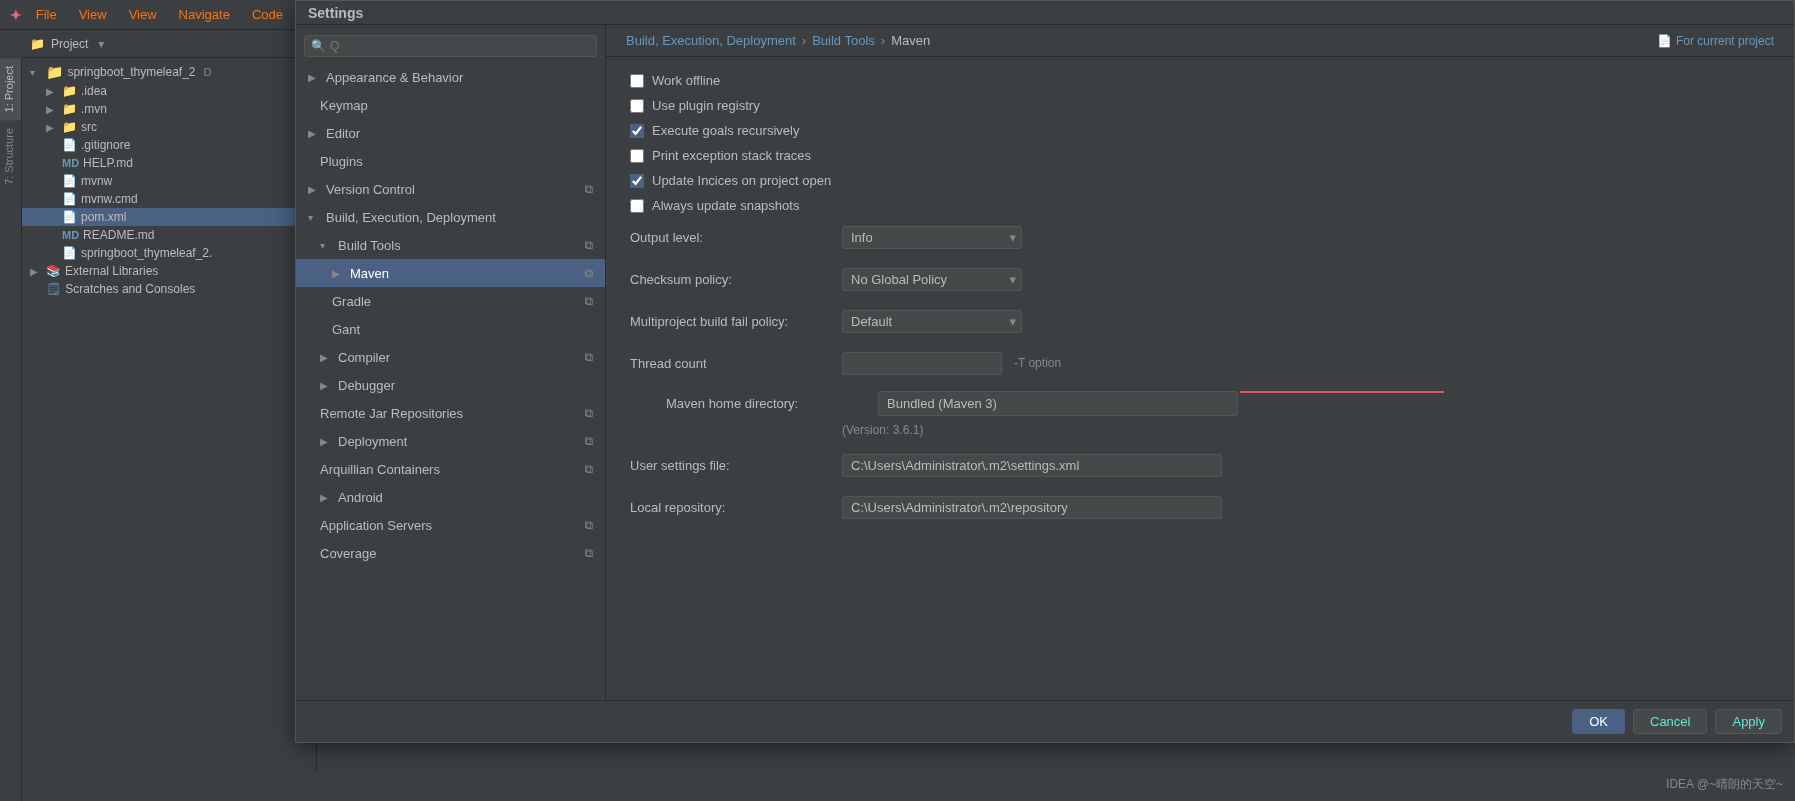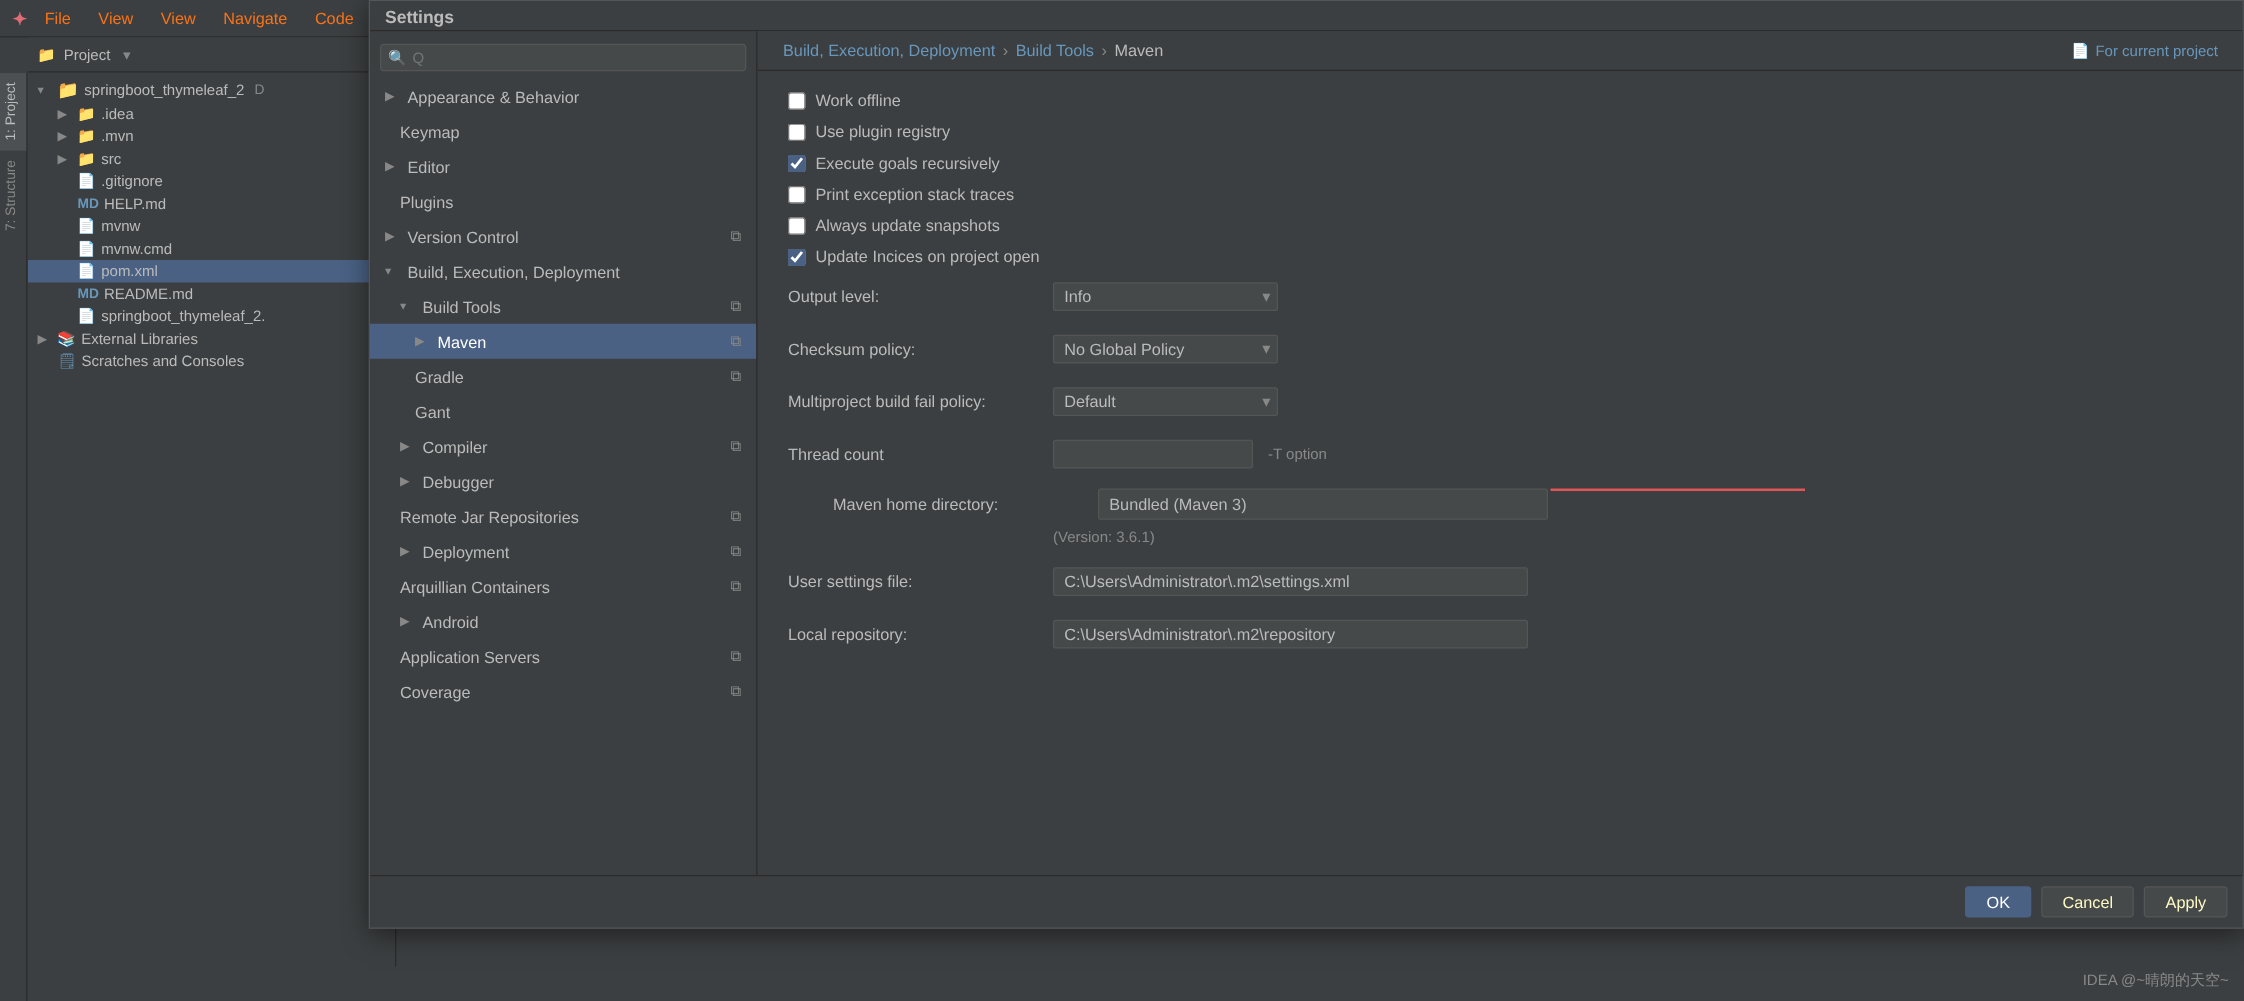--- a/index.html
+++ b/index.html
@@ -336,21 +336,21 @@
       border-top: 1px solid #2b2b2b;
       gap: 8px;
     }
     .btn {
       padding: 4px 16px;
       border-radius: 3px;
       font-size: 13px;
       cursor: pointer;
       border: 1px solid #555;
       background: #45494a;
-      color: #fef9c3;
+      color: #5eead4;
     }
     .btn-primary {
       background: #4a6184;
       border-color: #4a6184;
       color: #fff;
     }
 
     .watermark {
       position: fixed;
       bottom: 8px;
@@ -603,26 +603,26 @@
           </div>
           <div class="checkbox-row">
             <input type="checkbox" checked="" style="">
             <label>Execute goals recursively</label>
           </div>
           <div class="checkbox-row">
             <input type="checkbox" style="">
             <label>Print exception stack traces</label>
           </div>
           <div class="checkbox-row">
+            <input type="checkbox" checked="" style="">
+            <label>Update Incices on project open</label>
+          </div>
+          <div class="checkbox-row">
             <input type="checkbox" style="">
             <label>Always update snapshots</label>
-          </div>
-          <div class="checkbox-row">
-            <input type="checkbox" checked="" style="">
-            <label>Update Incices on project open</label>
           </div>
 
           <div style="margin-top:8px;"></div>
 
           <div class="form-row">
             <span class="form-label">Output level:</span>
             <div class="select-wrapper">
               <select class="form-select">
                 <option>Debug</option>
                 <option selected="">Info</option>

